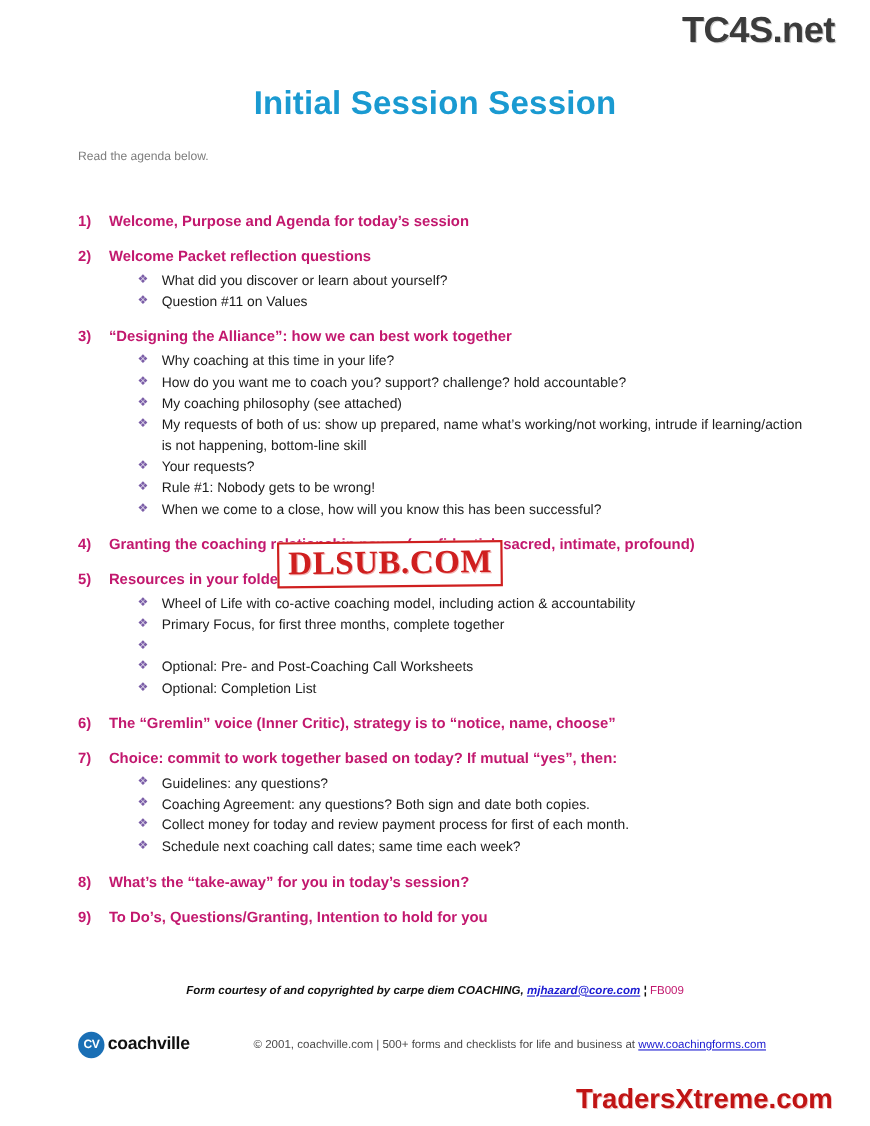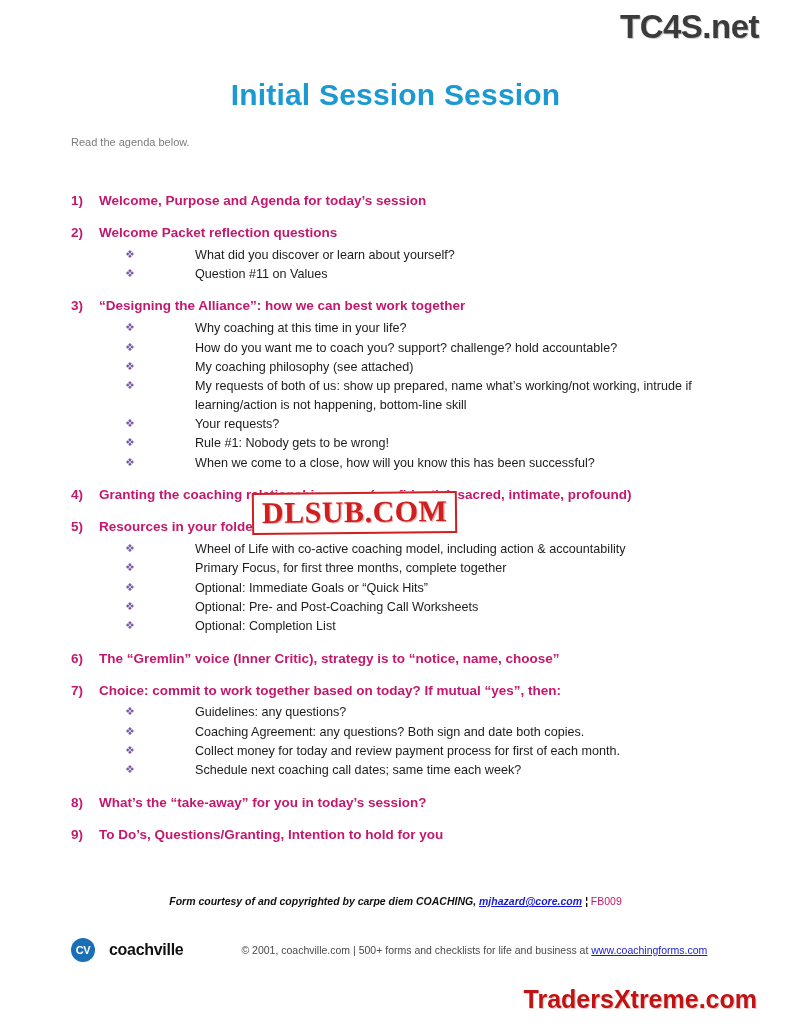--- a/index.html
+++ b/index.html
@@ -94,21 +94,20 @@
     padding-left: 54px;
   }
   .bullets li .bchar {
     flex: 0 0 22px;
     color: #7b5ea7;
     font-size: 11px;
     line-height: 1.6;
   }
   .bullets li .btext {
     flex: 1 1 auto;
-    margin-left: 48px;
   }
   
   .dlsub {
     position: absolute;
     top: 492px;
     left: 252px;
     font-family: "Liberation Serif", serif;
     font-size: 30px;
     font-weight: bold;
     color: #cf1f1f;
@@ -155,21 +154,21 @@
     color: #ffffff;
     font-size: 11px;
     font-weight: bold;
     display: flex;
     align-items: center;
     justify-content: center;
     letter-spacing: -0.5px;
     text-align: right;
   }
   .cv-word {
-    margin-left: 14px;
+    margin-left: 3px;
     font-size: 16px;
     font-weight: bold;
     color: #111;
     letter-spacing: -0.3px;
   }
   .foot-text {
     margin-left: 58px;
     font-size: 10.5px;
     color: #4a4a4a;
   }
@@ -273,21 +272,20 @@
           <li>
             <span class="bchar">❖</span>
             <span class="btext">Wheel of Life with co-active coaching model, including action &amp; accountability</span>
           </li>
           <li>
             <span class="bchar">❖</span>
             <span class="btext">Primary Focus, for first three months, complete together</span>
           </li>
           <li>
             <span class="bchar">❖</span>
-            <span class="btext">Optional:  Immediate Goals or “Quick Hits”</span>
           </li>
           <li>
             <span class="bchar">❖</span>
             <span class="btext">Optional:  Pre- and Post-Coaching Call Worksheets</span>
           </li>
           <li>
             <span class="bchar">❖</span>
             <span class="btext">Optional:  Completion List</span>
           </li>
         </ul>

